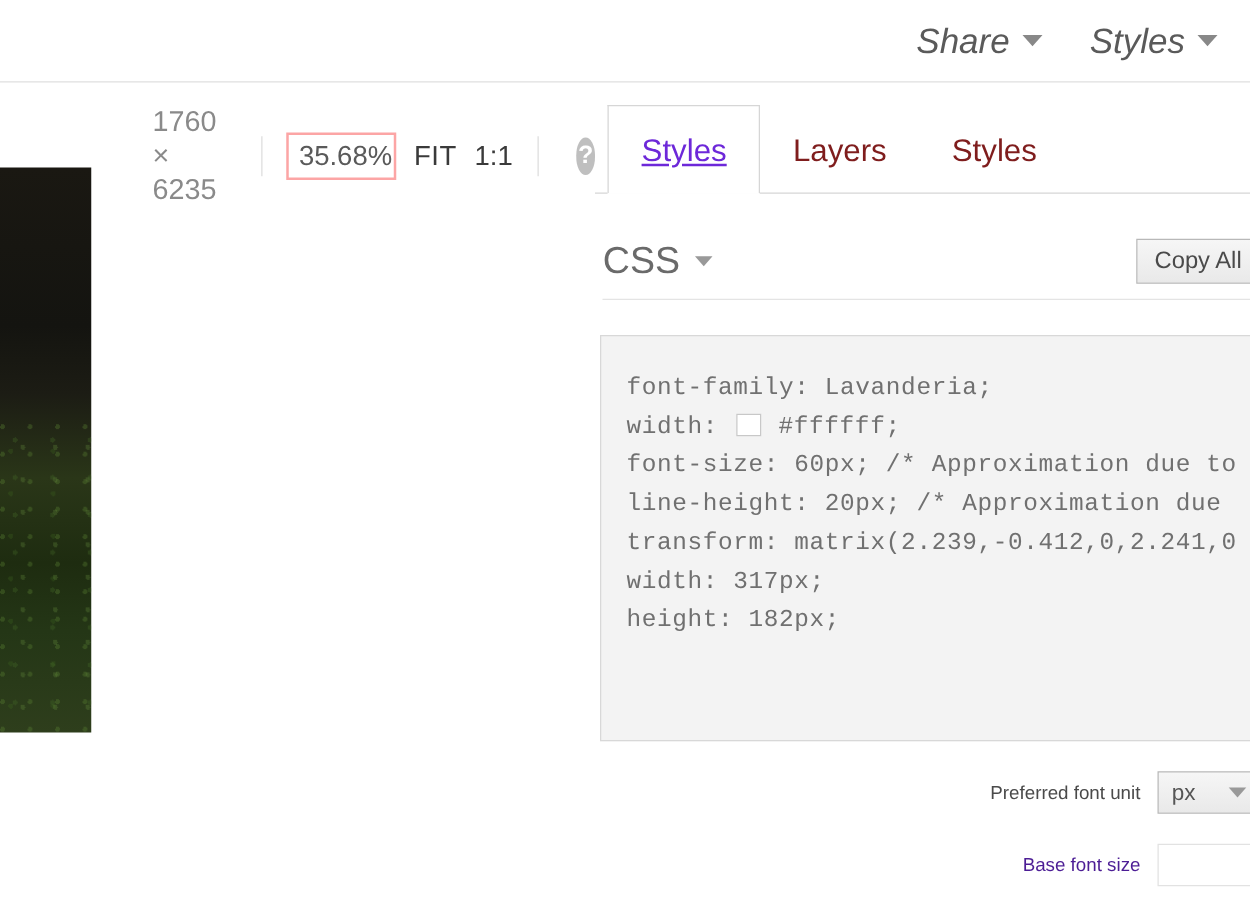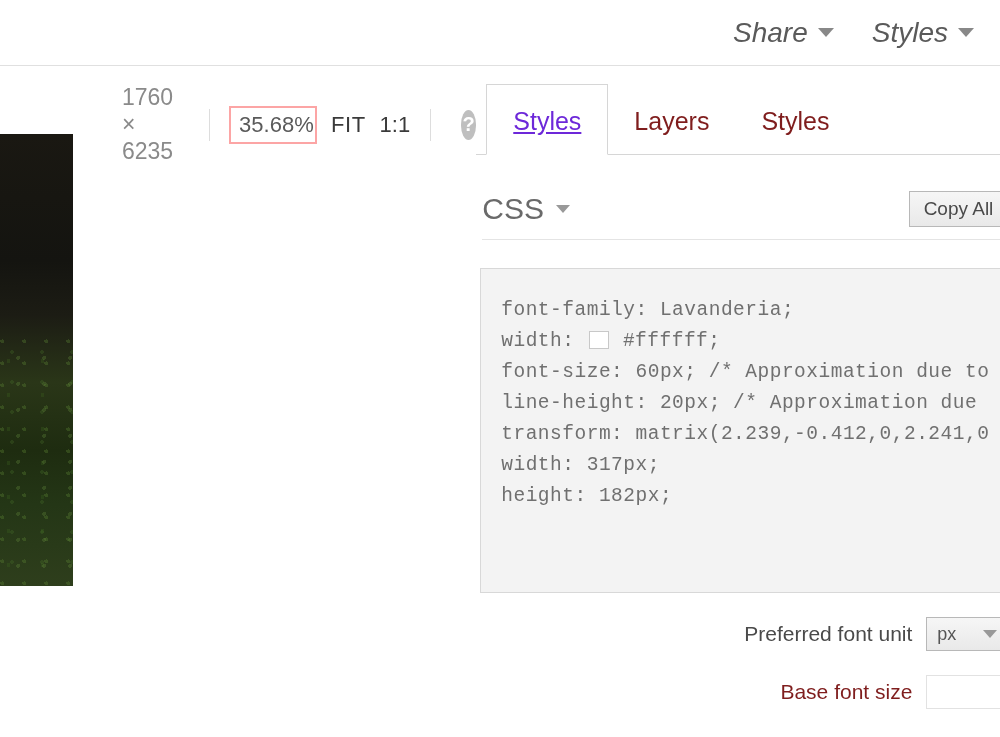--- a/index.html
+++ b/index.html
@@ -164,22 +164,22 @@
   margin: 0 2px;
 }
 .form-row {
   display: flex;
   align-items: center;
   justify-content: flex-end;
   margin-top: 24px;
   gap: 14px;
   padding-right: 2px;
 }
-.form-label { font-size: 21px; color: #4a4a4a; }
-.form-label.muted { color: #7f1d1d; text-align: right; }
+.form-label { font-size: 15px; color: #4a4a4a; }
+.form-label.muted { color: #4c1d95; text-align: right; }
 .select {
   width: 82px; height: 34px;
   border: 1px solid #b8b8b8;
   background: linear-gradient(#f6f6f6, #e9e9e9);
   display: flex; align-items: center; justify-content: space-between;
   padding: 0 10px;
   font-size: 18px; color: #555;
 }
 .text-input {
   width: 82px; height: 34px;

